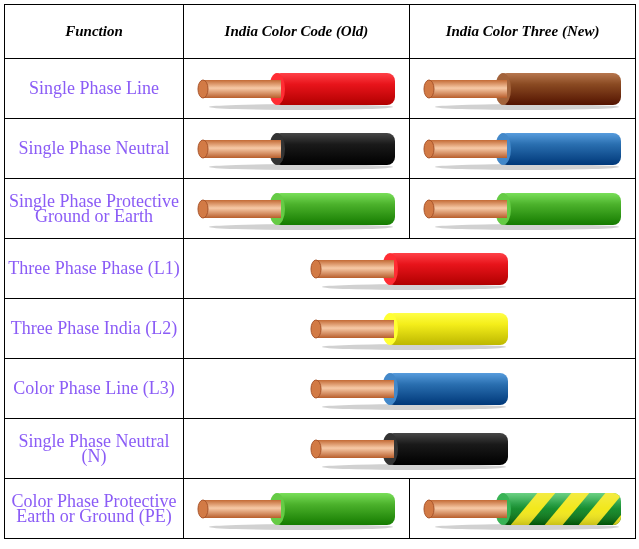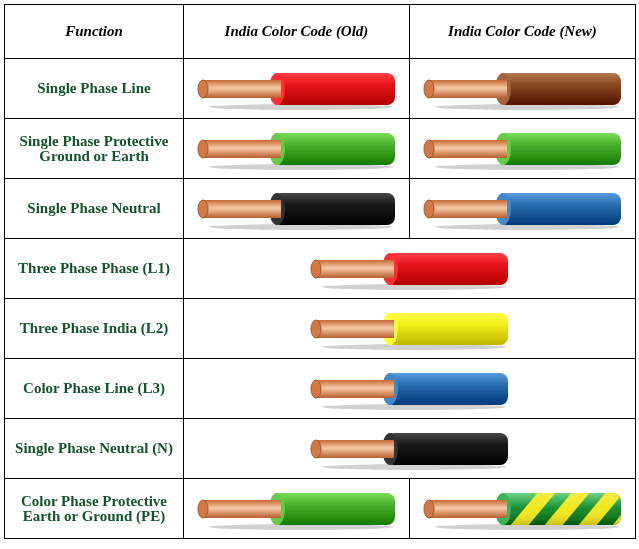--- a/index.html
+++ b/index.html
@@ -10,35 +10,35 @@
     width: 632px;
   }
   table.codes td, table.codes th {
     border: 1px solid #000;
     padding: 0;
     text-align: center;
     vertical-align: middle;
     background: #fff;
   }
   th { font-style: italic; font-weight: bold; font-size: 15px; height: 53px; color: #000; }
-  td.func { width: 178px; font-size: 15px; line-height: 15px; color: #14532d; padding: 0 6px; font-weight: bold; }
+  td.func { width: 178px; font-size: 18px; line-height: 15px; color: #8b5cf6; padding: 0 6px; }
   td.cell { width: 225px; }
   tr.row { height: 60px; }
   .wire { display: inline-block; position: relative; width: 212px; height: 44px; vertical-align: middle; }
   .wire svg { display: block; }
 </style>
 </head>
 <body>
 
 <table class="codes">
   <thead>
     <tr>
       <th>Function</th>
       <th>India Color Code (Old)</th>
-      <th>India Color Code (New)</th>
+      <th>India Color Three (New)</th>
     </tr>
   </thead>
   <tbody id="tbody">
       <tr class="row">
         <td class="func">Single Phase Line</td>
         <td class="cell"><span class="wire"><svg width="212" height="44" viewBox="0 0 212 44">
     <defs>
       <linearGradient id="w0g" x1="0" y1="0" x2="0" y2="1">
         <stop offset="0" stop-color="#ff4148"></stop>
         <stop offset="0.35" stop-color="#e8141b"></stop>
@@ -82,20 +82,73 @@
     </defs>
     <ellipse cx="110" cy="40" rx="92" ry="3" fill="#000" opacity="0.18"></ellipse>
     <rect x="82" y="6" width="122" height="32" rx="8" fill="url(#w1g)"></rect>
 
     <ellipse cx="86" cy="22" rx="8" ry="16" fill="#a3633b"></ellipse>
     <rect x="12" y="13" width="78" height="18" fill="url(#w1cu)"></rect>
     <ellipse cx="12" cy="22" rx="5" ry="9" fill="#d27a45" stroke="#a9542a" stroke-width="1"></ellipse>
   </svg></span></td>
       </tr>
       <tr class="row">
+        <td class="func">Single Phase Neutral</td>
+        <td class="cell"><span class="wire"><svg width="212" height="44" viewBox="0 0 212 44">
+    <defs>
+      <linearGradient id="w2g" x1="0" y1="0" x2="0" y2="1">
+        <stop offset="0" stop-color="#474747"></stop>
+        <stop offset="0.35" stop-color="#1a1a1a"></stop>
+        <stop offset="1" stop-color="#000000"></stop>
+      </linearGradient>
+      <linearGradient id="w2s" x1="0" y1="0" x2="0" y2="1">
+        <stop offset="0" stop-color="#fff" stop-opacity="0.35"></stop>
+        <stop offset="0.5" stop-color="#fff" stop-opacity="0"></stop>
+        <stop offset="1" stop-color="#000" stop-opacity="0.35"></stop>
+      </linearGradient>
+      <linearGradient id="w2cu" x1="0" y1="0" x2="0" y2="1">
+        <stop offset="0" stop-color="#c36a35"></stop>
+        <stop offset="0.45" stop-color="#f7c9a6"></stop>
+        <stop offset="1" stop-color="#b85e2c"></stop>
+      </linearGradient>
+    </defs>
+    <ellipse cx="110" cy="40" rx="92" ry="3" fill="#000" opacity="0.18"></ellipse>
+    <rect x="82" y="6" width="122" height="32" rx="8" fill="url(#w2g)"></rect>
+
+    <ellipse cx="86" cy="22" rx="8" ry="16" fill="#333333"></ellipse>
+    <rect x="12" y="13" width="78" height="18" fill="url(#w2cu)"></rect>
+    <ellipse cx="12" cy="22" rx="5" ry="9" fill="#d27a45" stroke="#a9542a" stroke-width="1"></ellipse>
+  </svg></span></td>
+        <td class="cell"><span class="wire"><svg width="212" height="44" viewBox="0 0 212 44">
+    <defs>
+      <linearGradient id="w3g" x1="0" y1="0" x2="0" y2="1">
+        <stop offset="0" stop-color="#579cdd"></stop>
+        <stop offset="0.35" stop-color="#2a6fb0"></stop>
+        <stop offset="1" stop-color="#003879"></stop>
+      </linearGradient>
+      <linearGradient id="w3s" x1="0" y1="0" x2="0" y2="1">
+        <stop offset="0" stop-color="#fff" stop-opacity="0.35"></stop>
+        <stop offset="0.5" stop-color="#fff" stop-opacity="0"></stop>
+        <stop offset="1" stop-color="#000" stop-opacity="0.35"></stop>
+      </linearGradient>
+      <linearGradient id="w3cu" x1="0" y1="0" x2="0" y2="1">
+        <stop offset="0" stop-color="#c36a35"></stop>
+        <stop offset="0.45" stop-color="#f7c9a6"></stop>
+        <stop offset="1" stop-color="#b85e2c"></stop>
+      </linearGradient>
+    </defs>
+    <ellipse cx="110" cy="40" rx="92" ry="3" fill="#000" opacity="0.18"></ellipse>
+    <rect x="82" y="6" width="122" height="32" rx="8" fill="url(#w3g)"></rect>
+
+    <ellipse cx="86" cy="22" rx="8" ry="16" fill="#4388c9"></ellipse>
+    <rect x="12" y="13" width="78" height="18" fill="url(#w3cu)"></rect>
+    <ellipse cx="12" cy="22" rx="5" ry="9" fill="#d27a45" stroke="#a9542a" stroke-width="1"></ellipse>
+  </svg></span></td>
+      </tr>
+      <tr class="row">
         <td class="func">Single Phase Protective Ground or Earth</td>
         <td class="cell"><span class="wire"><svg width="212" height="44" viewBox="0 0 212 44">
     <defs>
       <linearGradient id="w4g" x1="0" y1="0" x2="0" y2="1">
         <stop offset="0" stop-color="#79df59"></stop>
         <stop offset="0.35" stop-color="#4cb22c"></stop>
         <stop offset="1" stop-color="#157b00"></stop>
       </linearGradient>
       <linearGradient id="w4s" x1="0" y1="0" x2="0" y2="1">
         <stop offset="0" stop-color="#fff" stop-opacity="0.35"></stop>
@@ -131,73 +184,20 @@
         <stop offset="0" stop-color="#c36a35"></stop>
         <stop offset="0.45" stop-color="#f7c9a6"></stop>
         <stop offset="1" stop-color="#b85e2c"></stop>
       </linearGradient>
     </defs>
     <ellipse cx="110" cy="40" rx="92" ry="3" fill="#000" opacity="0.18"></ellipse>
     <rect x="82" y="6" width="122" height="32" rx="8" fill="url(#w5g)"></rect>
 
     <ellipse cx="86" cy="22" rx="8" ry="16" fill="#65cb45"></ellipse>
     <rect x="12" y="13" width="78" height="18" fill="url(#w5cu)"></rect>
-    <ellipse cx="12" cy="22" rx="5" ry="9" fill="#d27a45" stroke="#a9542a" stroke-width="1"></ellipse>
-  </svg></span></td>
-      </tr>
-      <tr class="row">
-        <td class="func">Single Phase Neutral</td>
-        <td class="cell"><span class="wire"><svg width="212" height="44" viewBox="0 0 212 44">
-    <defs>
-      <linearGradient id="w2g" x1="0" y1="0" x2="0" y2="1">
-        <stop offset="0" stop-color="#474747"></stop>
-        <stop offset="0.35" stop-color="#1a1a1a"></stop>
-        <stop offset="1" stop-color="#000000"></stop>
-      </linearGradient>
-      <linearGradient id="w2s" x1="0" y1="0" x2="0" y2="1">
-        <stop offset="0" stop-color="#fff" stop-opacity="0.35"></stop>
-        <stop offset="0.5" stop-color="#fff" stop-opacity="0"></stop>
-        <stop offset="1" stop-color="#000" stop-opacity="0.35"></stop>
-      </linearGradient>
-      <linearGradient id="w2cu" x1="0" y1="0" x2="0" y2="1">
-        <stop offset="0" stop-color="#c36a35"></stop>
-        <stop offset="0.45" stop-color="#f7c9a6"></stop>
-        <stop offset="1" stop-color="#b85e2c"></stop>
-      </linearGradient>
-    </defs>
-    <ellipse cx="110" cy="40" rx="92" ry="3" fill="#000" opacity="0.18"></ellipse>
-    <rect x="82" y="6" width="122" height="32" rx="8" fill="url(#w2g)"></rect>
-
-    <ellipse cx="86" cy="22" rx="8" ry="16" fill="#333333"></ellipse>
-    <rect x="12" y="13" width="78" height="18" fill="url(#w2cu)"></rect>
-    <ellipse cx="12" cy="22" rx="5" ry="9" fill="#d27a45" stroke="#a9542a" stroke-width="1"></ellipse>
-  </svg></span></td>
-        <td class="cell"><span class="wire"><svg width="212" height="44" viewBox="0 0 212 44">
-    <defs>
-      <linearGradient id="w3g" x1="0" y1="0" x2="0" y2="1">
-        <stop offset="0" stop-color="#579cdd"></stop>
-        <stop offset="0.35" stop-color="#2a6fb0"></stop>
-        <stop offset="1" stop-color="#003879"></stop>
-      </linearGradient>
-      <linearGradient id="w3s" x1="0" y1="0" x2="0" y2="1">
-        <stop offset="0" stop-color="#fff" stop-opacity="0.35"></stop>
-        <stop offset="0.5" stop-color="#fff" stop-opacity="0"></stop>
-        <stop offset="1" stop-color="#000" stop-opacity="0.35"></stop>
-      </linearGradient>
-      <linearGradient id="w3cu" x1="0" y1="0" x2="0" y2="1">
-        <stop offset="0" stop-color="#c36a35"></stop>
-        <stop offset="0.45" stop-color="#f7c9a6"></stop>
-        <stop offset="1" stop-color="#b85e2c"></stop>
-      </linearGradient>
-    </defs>
-    <ellipse cx="110" cy="40" rx="92" ry="3" fill="#000" opacity="0.18"></ellipse>
-    <rect x="82" y="6" width="122" height="32" rx="8" fill="url(#w3g)"></rect>
-
-    <ellipse cx="86" cy="22" rx="8" ry="16" fill="#4388c9"></ellipse>
-    <rect x="12" y="13" width="78" height="18" fill="url(#w3cu)"></rect>
     <ellipse cx="12" cy="22" rx="5" ry="9" fill="#d27a45" stroke="#a9542a" stroke-width="1"></ellipse>
   </svg></span></td>
       </tr>
       <tr class="row">
         <td class="func">Three Phase Phase (L1)</td>
         <td class="cell" colspan="2"><span class="wire"><svg width="212" height="44" viewBox="0 0 212 44">
     <defs>
       <linearGradient id="w6g" x1="0" y1="0" x2="0" y2="1">
         <stop offset="0" stop-color="#ff4148"></stop>
         <stop offset="0.35" stop-color="#e8141b"></stop>

